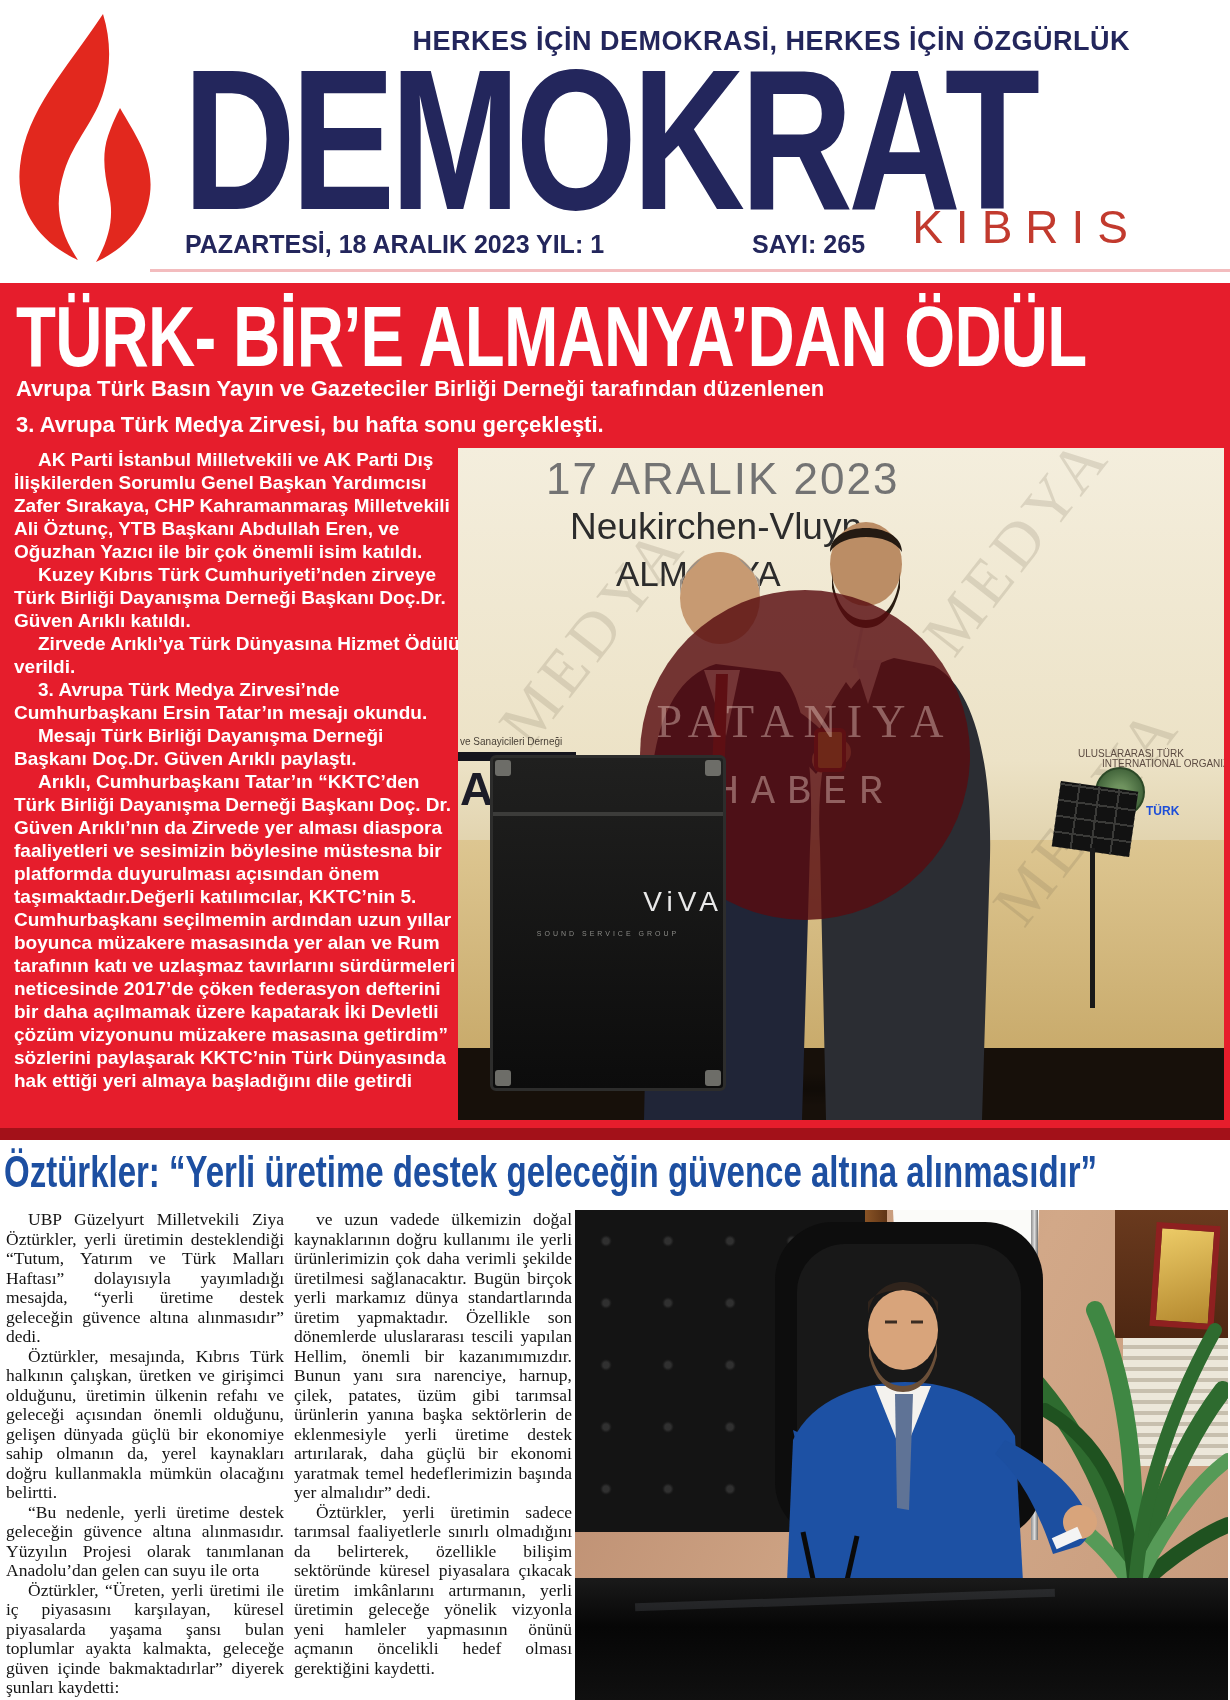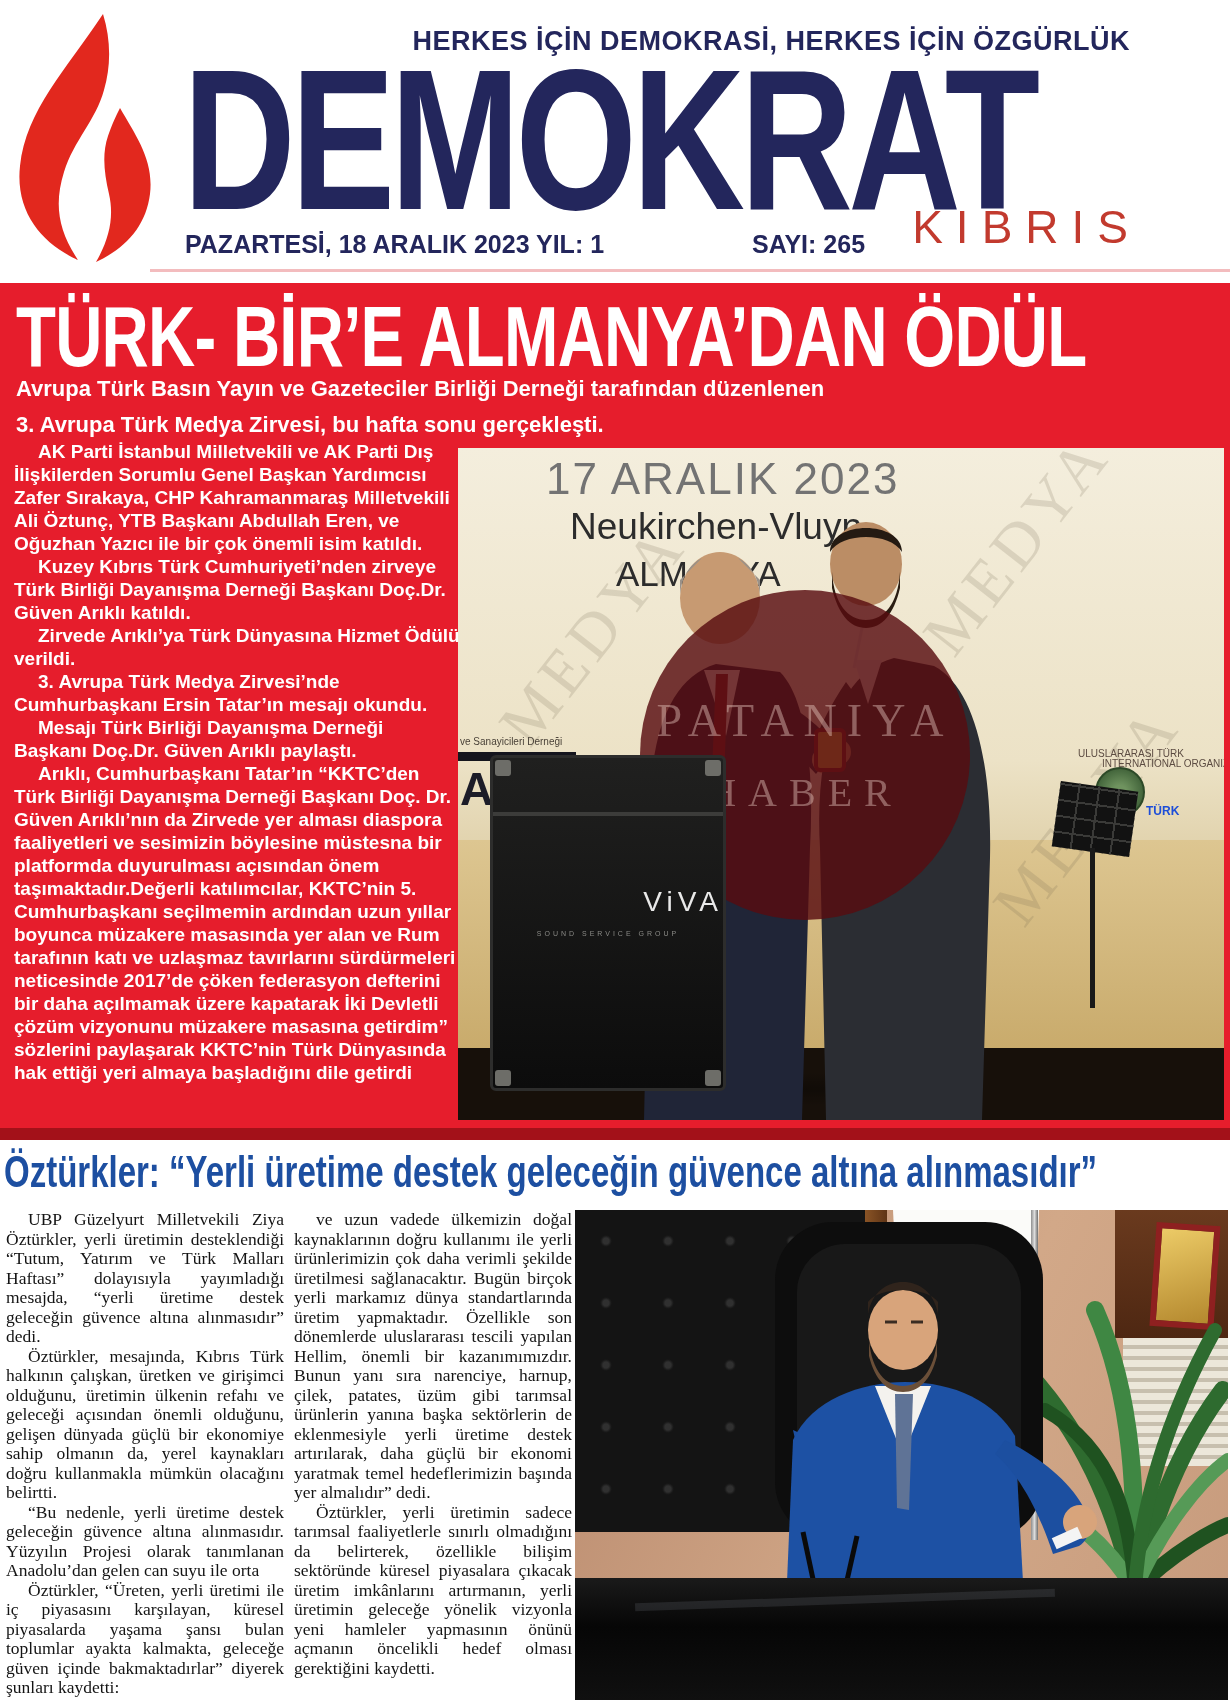--- a/index.html
+++ b/index.html
@@ -16,39 +16,39 @@
   .d1{left:185px;} .d2{left:536px;} .d3{left:752px;}
   .hairline{left:150px;right:0;top:269px;height:3px;background:#f3bcbe;}
 
   
   .red-block{left:0;top:283px;width:1230px;height:845px;background:#e61d2c;overflow:hidden;}
   .red-edge{left:0;top:1128px;width:1230px;height:12px;background:#a31119;}
   .lead-headline{left:16px;top:8px;font-size:86px;font-weight:bold;color:#fff;letter-spacing:-1px;
                  transform:scaleX(.76);transform-origin:0 0;white-space:nowrap;line-height:1.05;}
   .lead-sub{left:16px;top:88px;width:1200px;font-size:22px;font-weight:bold;color:#fff;line-height:36px;}
   .lead-sub span{display:block;}
-  .lead-body{left:14px;top:157px;width:446px;font-size:19px;font-weight:bold;color:#fff;line-height:23px;}
+  .lead-body{left:14px;top:165px;width:446px;font-size:19px;font-weight:bold;color:#fff;line-height:23px;}
   .lead-body p{margin:0;text-indent:24px;}
 
   
   .photo1{left:458px;top:165px;width:766px;height:672px;overflow:hidden;background:#efe8d6;}
   .p1-backdrop{left:0;top:0;width:766px;height:392px;background:linear-gradient(180deg,#f4eedd 0%,#ece2c6 80%,#e2d4af 100%);}
   .p1-floor{left:0;top:392px;width:766px;height:208px;background:linear-gradient(180deg,#ddc691,#c9ab6c);}
   .p1-stagefront{left:0;top:600px;width:766px;height:72px;background:#17100a;}
   .bd-date{left:88px;top:6px;font-size:44px;color:#737373;letter-spacing:2px;}
   .bd-loc{left:112px;top:58px;font-size:37px;color:#2c2c2c;}
   .bd-country{left:158px;top:106px;font-size:35px;color:#2c2c2c;}
   .wm-diag{font-family:"Liberation Serif",serif;font-size:64px;color:rgba(110,100,80,.18);
            transform:rotate(-52deg);white-space:nowrap;letter-spacing:6px;}
   .wm1{left:6px;top:150px;} .wm2{left:430px;top:60px;} .wm3{left:500px;top:330px;} .wm4{left:60px;top:430px;}
   .p1-men{left:0;top:0;width:766px;height:672px;}
   .wm-circle{left:182px;top:142px;width:330px;height:330px;border-radius:50%;
              background:rgba(88,12,16,.82);display:flex;flex-direction:column;align-items:center;justify-content:center;}
   .wm-circle .l1{font-family:"Liberation Serif",serif;font-size:46px;letter-spacing:10px;color:rgba(226,196,186,.45);}
-  .wm-circle .l2{font-family:Liberation Serif, serif;font-size:40px;letter-spacing:12px;color:rgba(226,196,186,.45);margin-top:22px;}
+  .wm-circle .l2{font-family:Liberation Mono, monospace;font-size:40px;letter-spacing:12px;color:rgba(226,196,186,.45);margin-top:22px;}
   .banner-small{left:2px;top:288px;font-size:10px;color:#4a4238;white-space:nowrap;}
   .banner-bar{left:0;top:304px;width:118px;height:9px;background:#15151d;}
   .banner-logo{left:2px;top:314px;font-size:46px;font-weight:bold;color:#1c1c28;letter-spacing:2px;}
   .badge{left:44px;top:344px;width:46px;height:46px;background:#57534e;color:#fff;font-size:12px;font-weight:bold;
          display:flex;flex-direction:column;align-items:center;justify-content:center;line-height:14px;}
   .case{left:32px;top:307px;width:230px;height:330px;background:linear-gradient(180deg,#20201f,#0c0c0c);
         border:3px solid #2d2d2c;border-radius:6px;}
   .case .corner{position:absolute;width:16px;height:16px;background:#6d6d68;border-radius:3px;}
   .case .c1{left:2px;top:2px;} .case .c2{right:2px;top:2px;} .case .c3{left:2px;bottom:2px;} .case .c4{right:2px;bottom:2px;}
   .case .lid{position:absolute;left:0;top:54px;width:100%;height:4px;background:#3c3c3a;}

